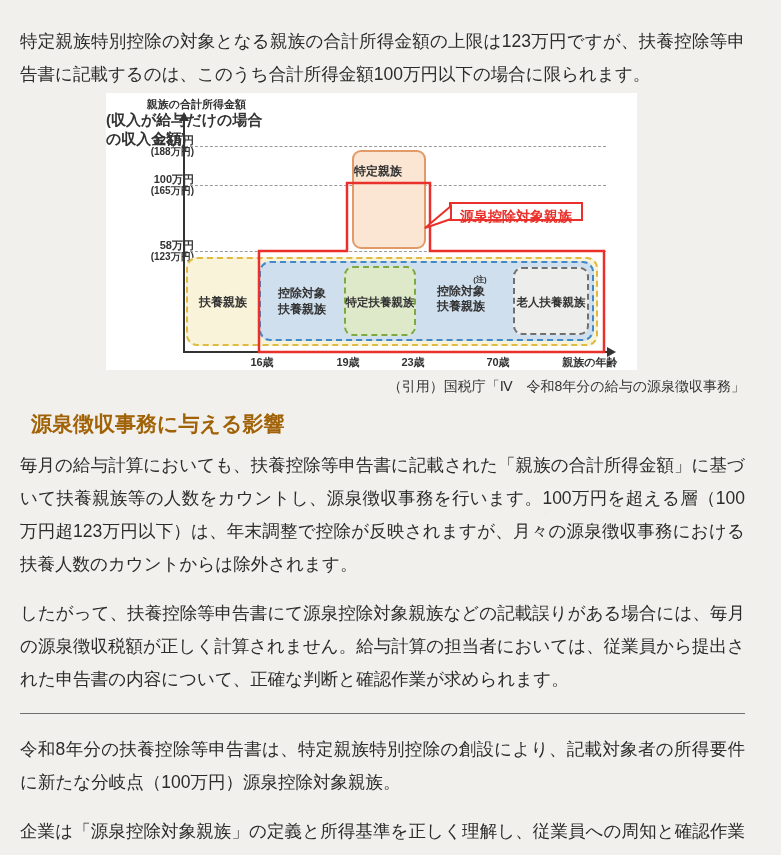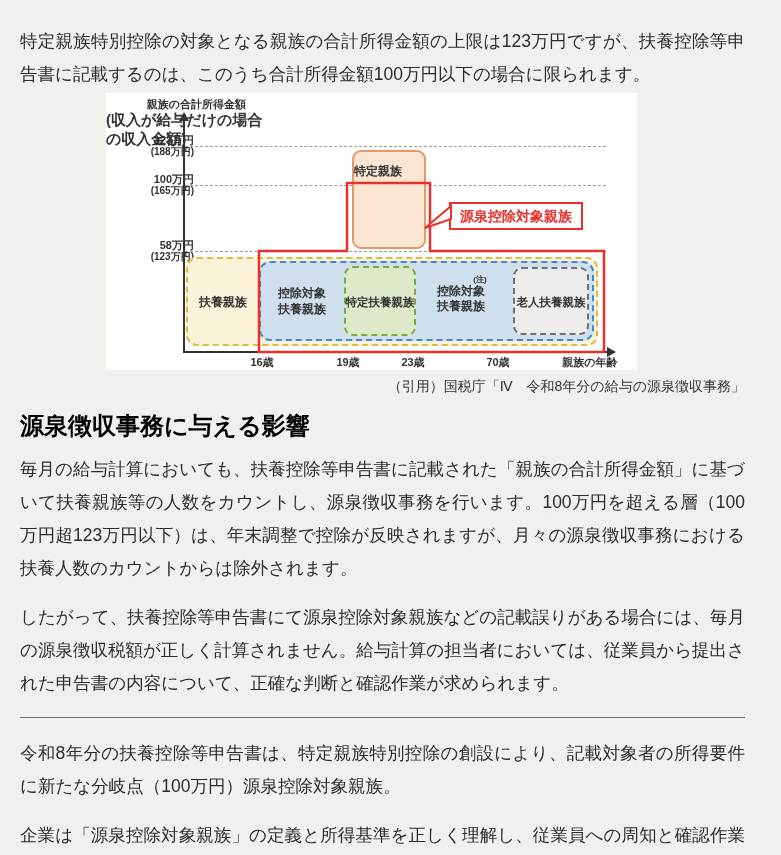--- a/index.html
+++ b/index.html
@@ -65,27 +65,27 @@
   .region-lbl { position: absolute; z-index: 7; text-align: center; font-weight: bold; color: #333; }
   .lbl-fuyou   { left: 82px;  top: 201px; width: 70px; font-size: 12px; }
   .lbl-koujo1  { left: 159px; top: 192px; width: 74px; font-size: 12px; line-height: 16px; }
   .lbl-tokufu  { left: 238px; top: 202px; width: 72px; font-size: 11.5px; }
   .lbl-koujo2  { left: 317px; top: 182px; width: 76px; font-size: 12px; line-height: 15px; }
   .lbl-koujo2 .note { display: block; font-size: 8px; line-height: 9px; text-align: center; padding-left: 38px; }
   .lbl-roujin  { left: 407px; top: 202px; width: 76px; font-size: 11.5px; }
 
   .red-overlay { position: absolute; left: 0; top: 0; z-index: 9; pointer-events: none; }
   .callout {
-    position: absolute; left: 343px; top: 109px; width: 134px; height: 28px; z-index: 8;
+    position: absolute; left: 343px; top: 109px; width: 134px; height: 19px; z-index: 8;
     background: #ffffff; border: 2px solid #e9302a; color: #e9302a;
     font-size: 14px; font-weight: bold; text-align: center; line-height: 24px;
   }
 
   .citation { text-align: right; font-size: 14px; color: #333; margin-bottom: 12px; }
-  .section-heading { font-size: 24px; font-weight: bold; color: #000000; margin: 14px 0 11px 0; }
+  .section-heading { font-size: 21px; font-weight: bold; color: #a16207; margin: 14px 0 11px 11px; }
   .para { margin-bottom: 16px; }
   .divider { border: none; border-top: 1px solid #6f6f6f; margin: 17px 0 19px 0; }
 </style>
 </head>
 <body>
 
 <div class="page">
 
   <p class="body-text intro">特定親族特別控除の対象となる親族の合計所得金額の上限は123万円ですが、扶養控除等申告書に記載するのは、このうち合計所得金額100万円以下の場合に限られます。</p>
 

